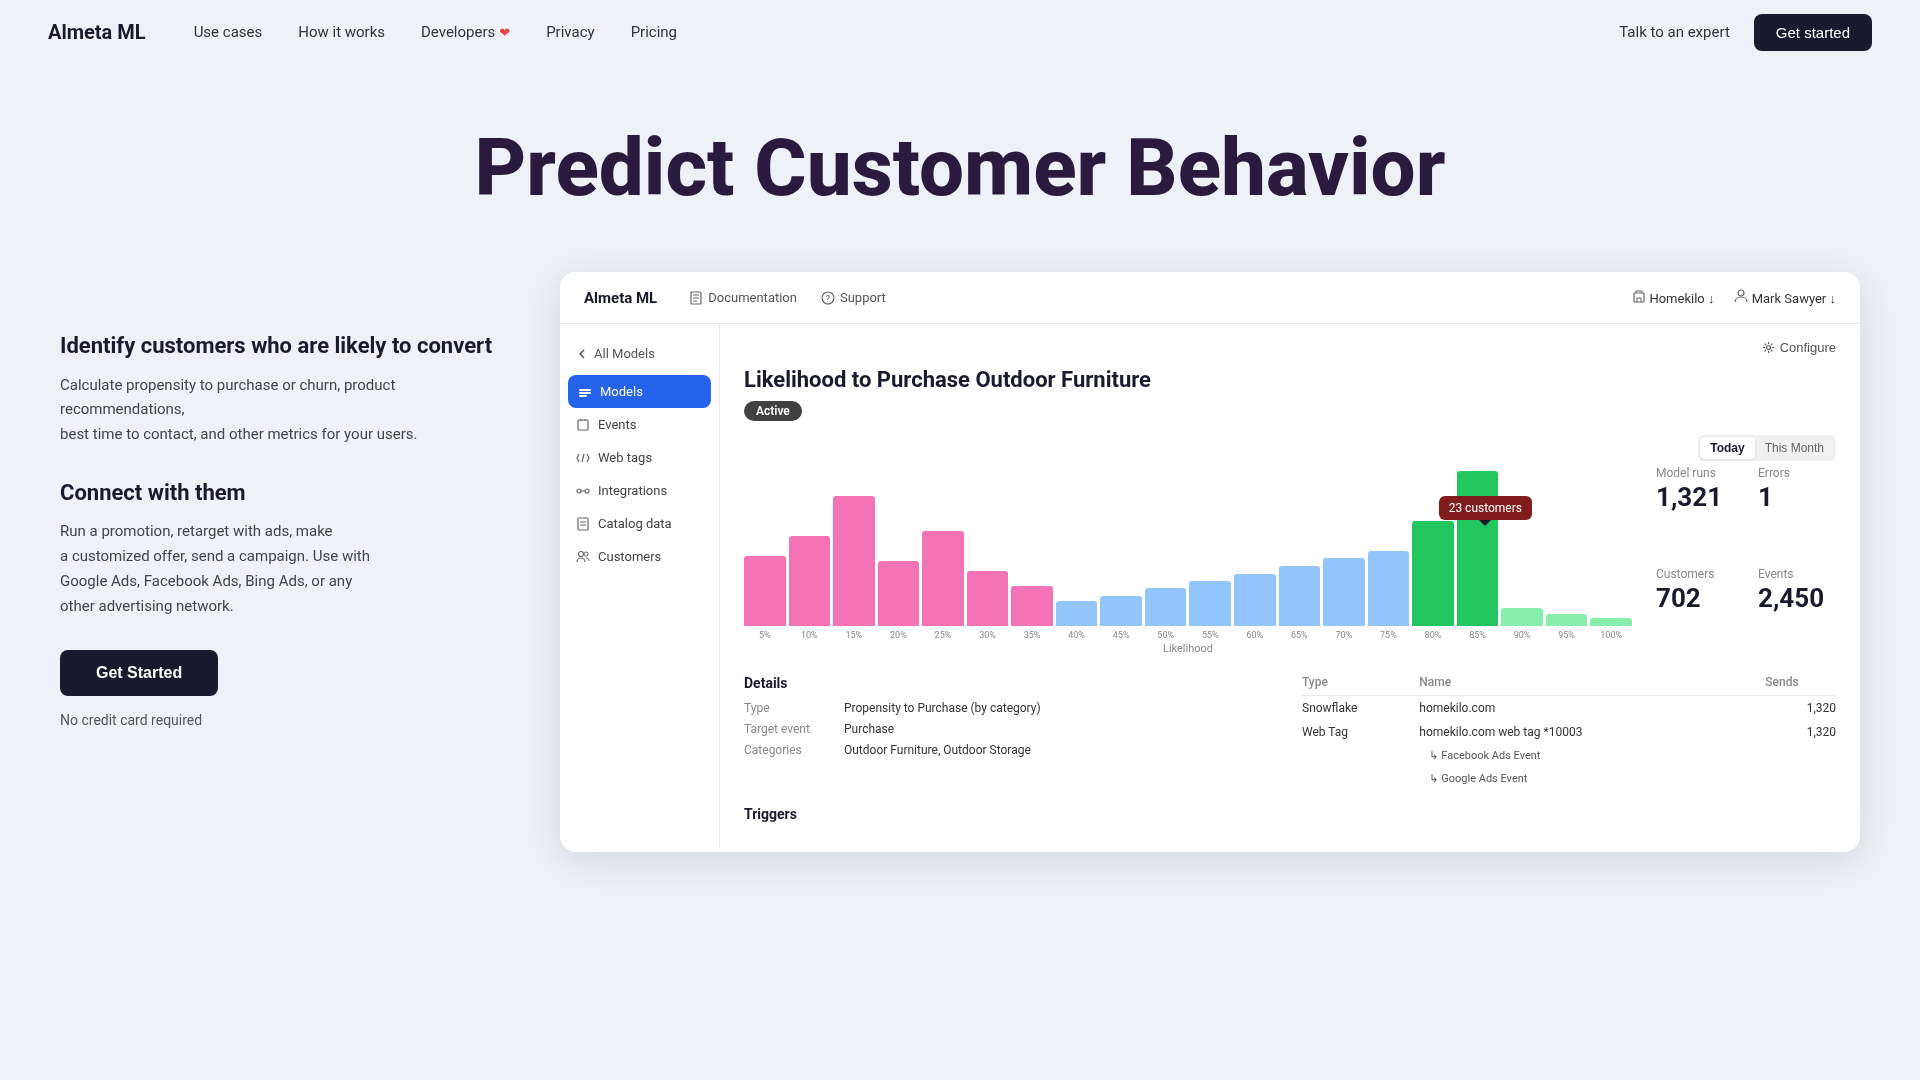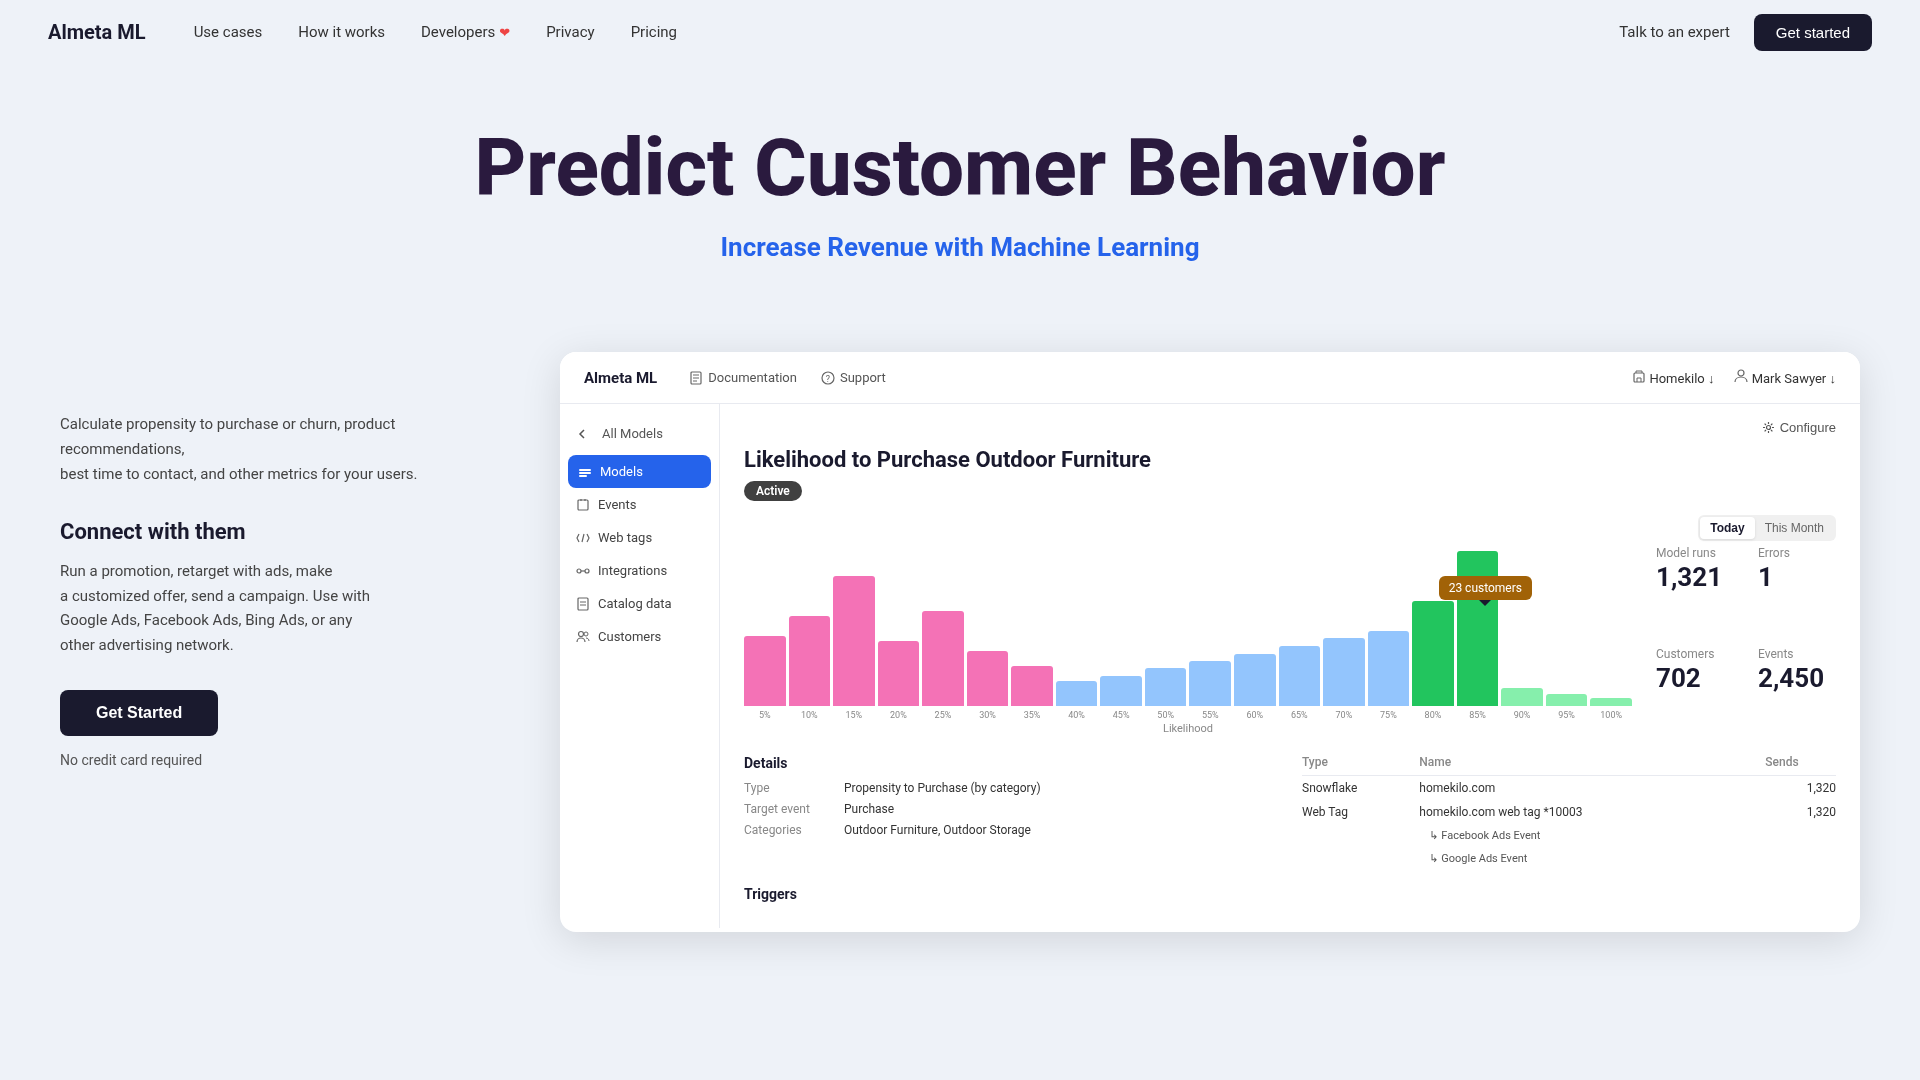--- a/index.html
+++ b/index.html
@@ -179,21 +179,21 @@
     
     .app-sidebar {
       width: 160px;
       flex-shrink: 0;
       border-right: 1px solid #e8eaf0;
       padding: 16px 0;
     }
     .sidebar-back {
       display: flex;
       align-items: center;
-      gap: 14px;
+      gap: 6px;
       font-size: 13px;
       color: #555;
       padding: 6px 16px 14px;
       cursor: pointer;
     }
     .sidebar-item {
       display: flex;
       align-items: center;
       gap: 8px;
       padding: 9px 16px;
@@ -279,21 +279,21 @@
       border-radius: 3px 3px 0 0;
       min-width: 8px;
     }
     .bar.pink { background: #f472b6; }
     .bar.blue { background: #93c5fd; }
     .bar.green { background: #22c55e; }
     .bar.light-green { background: #86efac; }
 
     .chart-tooltip {
       position: absolute;
-      background: #a16207;
+      background: #7f1d1d;
       color: #fff;
       border-radius: 6px;
       padding: 5px 10px;
       font-size: 12px;
       top: 30px;
       right: 100px;
       white-space: nowrap;
     }
     .chart-tooltip::after {
       content: '';
@@ -440,26 +440,26 @@
     <a class="nav-link">Pricing</a>
   </div>
   <div class="nav-right">
     <span class="nav-talk">Talk to an expert</span>
     <button class="nav-get-started">Get started</button>
   </div>
 </nav>
 
 <div class="hero">
   <h1 class="hero-title">Predict Customer Behavior</h1>
-  <p class="hero-subtitle">Increase Revenue with Machine Learning</p>
 </div>
 
 <div class="content-wrapper">
 
   <div class="left-panel">
+    <h2 class="left-heading">Identify customers who are likely to convert</h2>
     <p class="left-text">Calculate propensity to purchase or churn, product recommendations,<br>best time to contact, and other metrics for your users.</p>
 
     <h2 class="left-heading">Connect with them</h2>
     <p class="left-text">Run a promotion, retarget with ads, make<br>a customized offer, send a campaign. Use with<br>Google Ads, Facebook Ads, Bing Ads, or any<br>other advertising network.</p>
 
     <button class="get-started-btn">Get Started</button>
     <span class="no-credit">No credit card required</span>
   </div>
 
   <div class="app-mockup">

